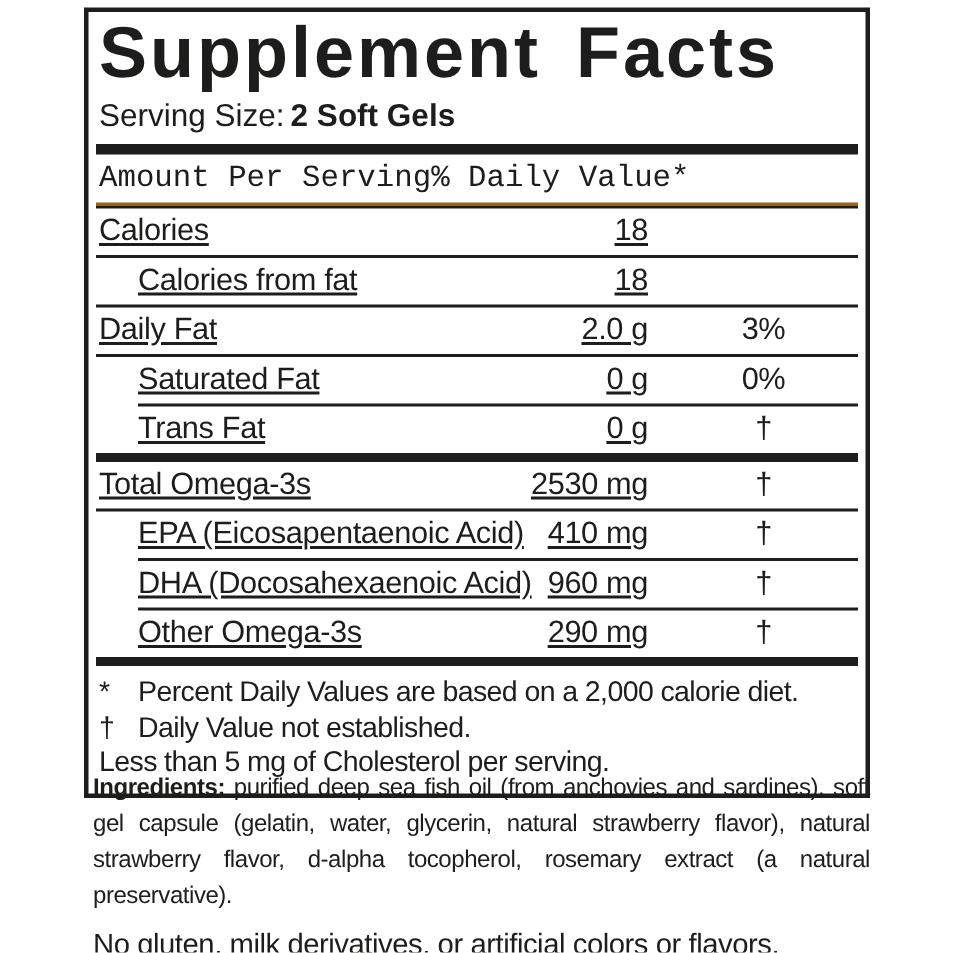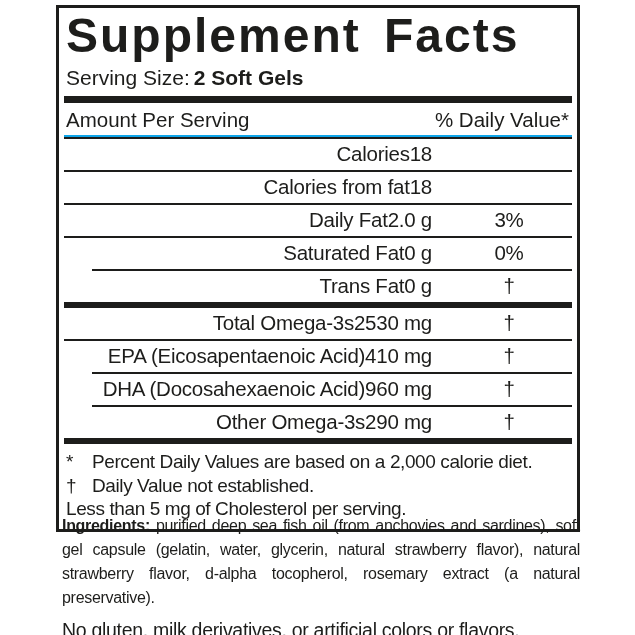--- a/index.html
+++ b/index.html
@@ -43,42 +43,44 @@
     line-height: 26px;
     margin: 4px 0 5px 2px;
   }
   .serving b { margin-left: 4px; }
   .bar-thick {
     height: 7px;
     background: #1d1d1b;
   }
   .col-header {
     display: flex;
-    justify-content: space-between;
+    justify-content: flex-start;
     align-items: baseline;
     font-size: 20.5px;
     line-height: 23px;
     padding: 5px 3px 4px 2px;
-    border-bottom: 2px solid #0ea5e9;
+    border-bottom: 2px solid #a16207;
+    font-family: Liberation Mono, monospace;
   }
   
   .nrow {
     display: grid;
     grid-template-columns: 1fr 140px;
     align-items: baseline;
     font-size: 20.5px;
     line-height: 22px;
     padding: 4px 0 5px 2px;
     letter-spacing: -0.25px;
   }
   .nrow .main {
     display: flex;
-    justify-content: flex-end;
+    justify-content: space-between;
     align-items: baseline;
     min-width: 0;
+    text-decoration: underline;
   }
   .nrow .nm { white-space: nowrap; }
   .nrow.indent .nm { padding-left: 26px; }
   .nrow .amt { text-align: right; white-space: nowrap; }
   .nrow .dv { text-align: center; padding-left: 14px; white-space: nowrap; }
   .div-full   { height: 0; border-top: 2px solid #1d1d1b; }
   .div-indent { height: 0; border-top: 2px solid #1d1d1b; margin-left: 28px; }
   .div-thick  { height: 6px; background: #1d1d1b; }
   
   .footnotes {

